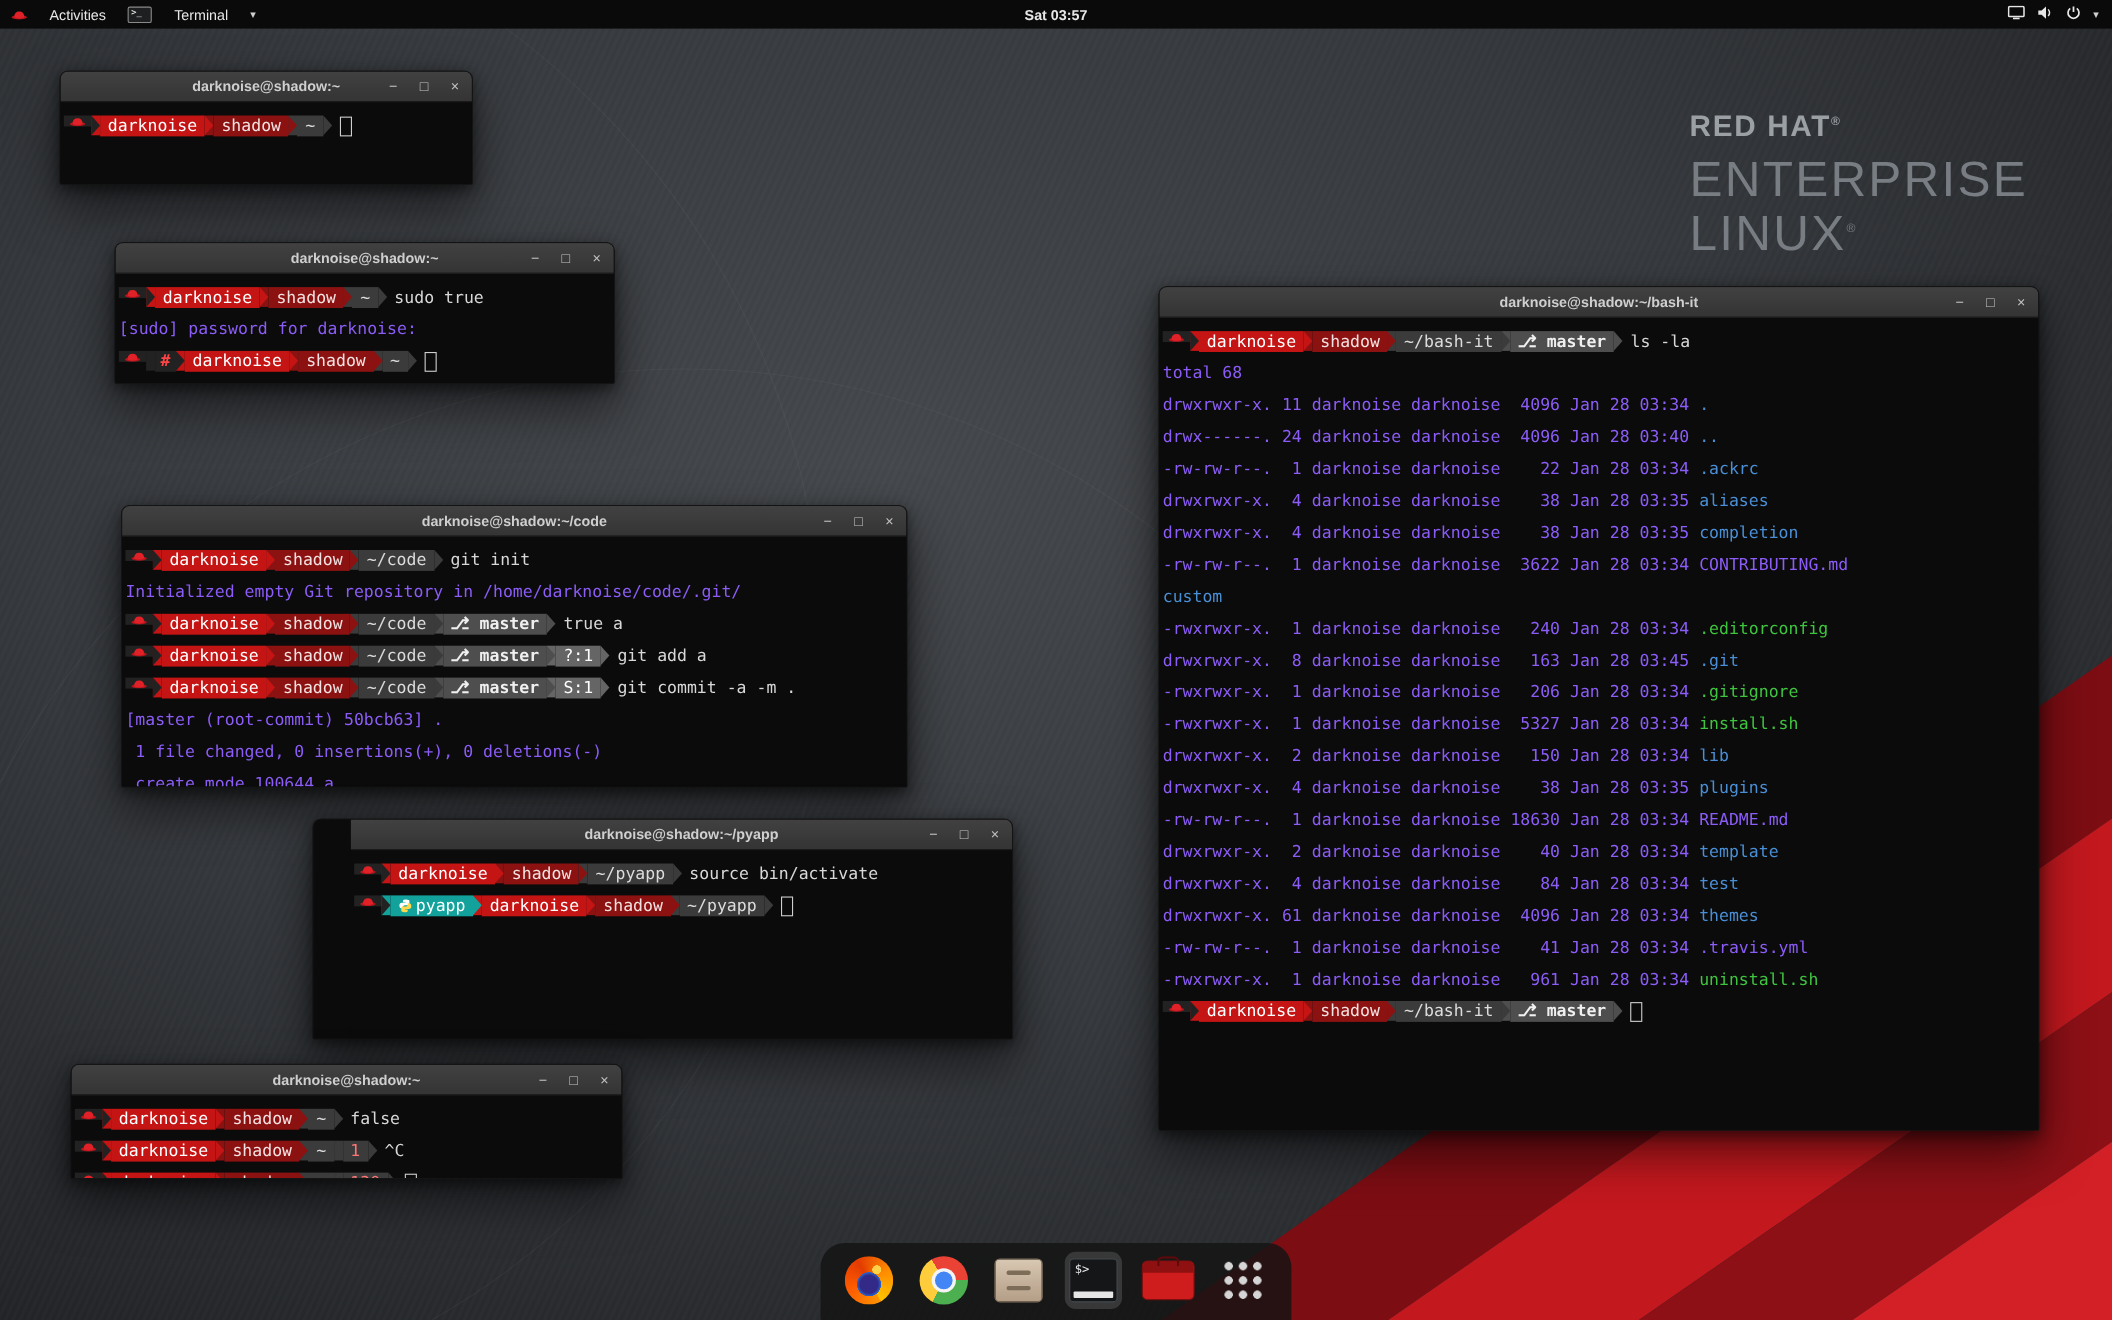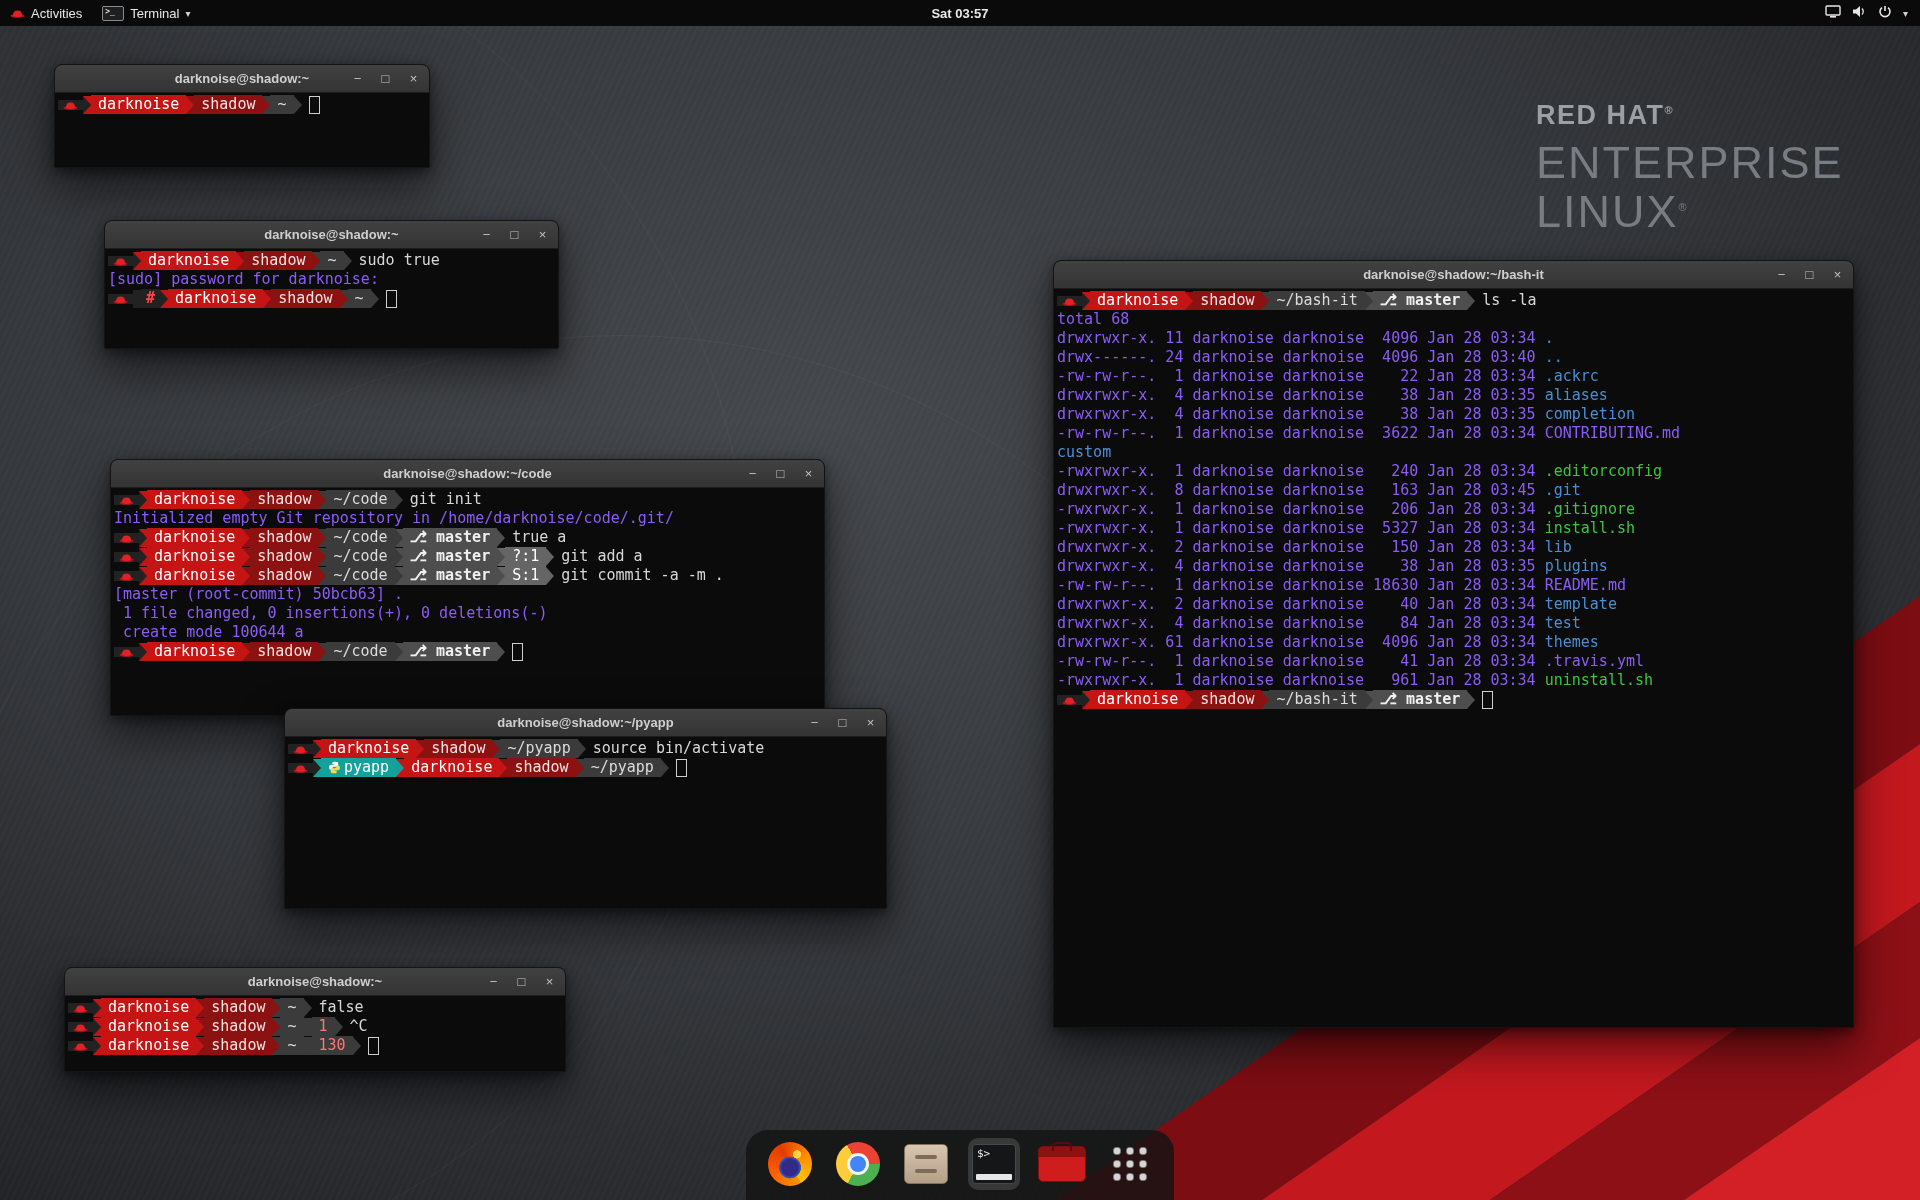--- a/index.html
+++ b/index.html
@@ -24,41 +24,41 @@
   
   .brand{position:absolute;left:1536px;top:100px;z-index:2;user-select:none;}
   .brand-l1{font-size:27px;font-weight:bold;letter-spacing:1.5px;color:var(--brand-strong);margin-bottom:8px;}
   .brand-l2,.brand-l3{font-size:45px;letter-spacing:2px;line-height:1.08;color:var(--brand-light);}
   .brand sup{font-size:11px;vertical-align:super;}
 
   
   .topbar{position:absolute;top:0;left:0;right:0;height:26px;background:#0a0a0a;z-index:90;
     display:flex;align-items:center;color:#e8e8e8;font-size:13px;}
   .tb-left{display:flex;align-items:center;height:100%;}
-  .activities,.appmenu{display:flex;align-items:center;gap:6px;padding:0 10px;height:100%;cursor:default;}
+  .activities,.appmenu{display:flex;align-items:center;gap:20px;padding:0 10px;height:100%;cursor:default;}
   .term-mini{width:16px;height:13px;background:#1d1f21;border:1px solid #8a8a8a;border-radius:2px;
     font-family:"DejaVu Sans Mono",monospace;font-size:8px;line-height:10px;color:#fff;padding:0 2px;}
   .term-mini::before{content:">_";}
   .caret{font-size:10px;color:#cfcfcf;}
   .tb-clock{position:absolute;left:50%;transform:translateX(-50%);font-weight:bold;}
   .tb-right{position:absolute;right:4px;top:0;height:100%;display:flex;align-items:center;gap:11px;padding:0 8px;}
 
   
   .window{position:absolute;display:flex;flex-direction:column;z-index:10;background:var(--term-bg);
     border:1px solid #141414;border-radius:8px 8px 2px 2px;overflow:hidden;
     box-shadow:0 20px 44px rgba(0,0,0,0.55),0 4px 12px rgba(0,0,0,0.45);}
   .titlebar{height:27px;min-height:27px;background:linear-gradient(#414141,#343434);
     border-bottom:1px solid #1d1d1d;position:relative;display:flex;align-items:center;justify-content:center;
     color:#cfcfcf;font-size:13px;font-weight:bold;}
   .tb-btns{position:absolute;right:9px;top:0;height:100%;display:flex;align-items:center;gap:15px;
     color:#c2c2c2;font-size:13px;font-weight:normal;}
   .tb-btn{width:13px;text-align:center;cursor:default;}
   .term-body{flex:1;background:var(--term-bg);padding:2px 3px;overflow:hidden;color:var(--term-fg);
     font-family:"DejaVu Sans Mono","Liberation Mono",monospace;font-size:15px;}
-  .term-line{display:flex;align-items:center;height:19px;line-height:19px;}
+  .term-line{display:flex;align-items:flex-start;height:19px;line-height:19px;margin-top:10px;}
   .seg{display:flex;align-items:center;padding:0 7px;white-space:pre;}
   .seg-icon{display:flex;align-items:center;}
   .seg-hat{background:var(--c-hat);padding:0 5px;}
   .seg-root{background:var(--c-hat);color:var(--c-root-text);font-weight:bold;padding:0 5px;}
   .seg-user{background:var(--c-user);color:#ffffff;}
   .seg-host{background:var(--c-host);color:#f3e2e2;}
   .seg-path{background:var(--c-path);color:#dcdcdc;}
   .seg-git{background:var(--c-git);color:#f0f0f0;font-weight:bold;}
   .seg-status{background:var(--c-status);color:#ffffff;}
   .seg-venv{background:var(--c-venv);color:#ffffff;}
@@ -349,21 +349,21 @@
         <span class="pl-arrow arr-from-host arr-to-path"></span>
         <span class="seg seg-path">~/code</span>
         <span class="pl-arrow arr-from-path arr-to-git"></span>
         <span class="seg seg-git">⎇ master</span>
         <span class="pl-arrow arr-from-git"></span>
         <span class="cursor"></span>
       </div>
     </div>
 </div>
 
-<div class="window" style="left:284px;top:708px;width:601px;height:199px;">
+<div class="window" style="left:284px;top:744px;width:601px;height:199px;padding-left:34px;">
   <div class="titlebar">
     <span class="tb-title">darknoise@shadow:~/pyapp</span>
     <span class="tb-btns">
       <span class="tb-btn">−</span>
       <span class="tb-btn">□</span>
       <span class="tb-btn">×</span>
     </span>
   </div>
   <div class="term-body">
       <div class="term-line">

